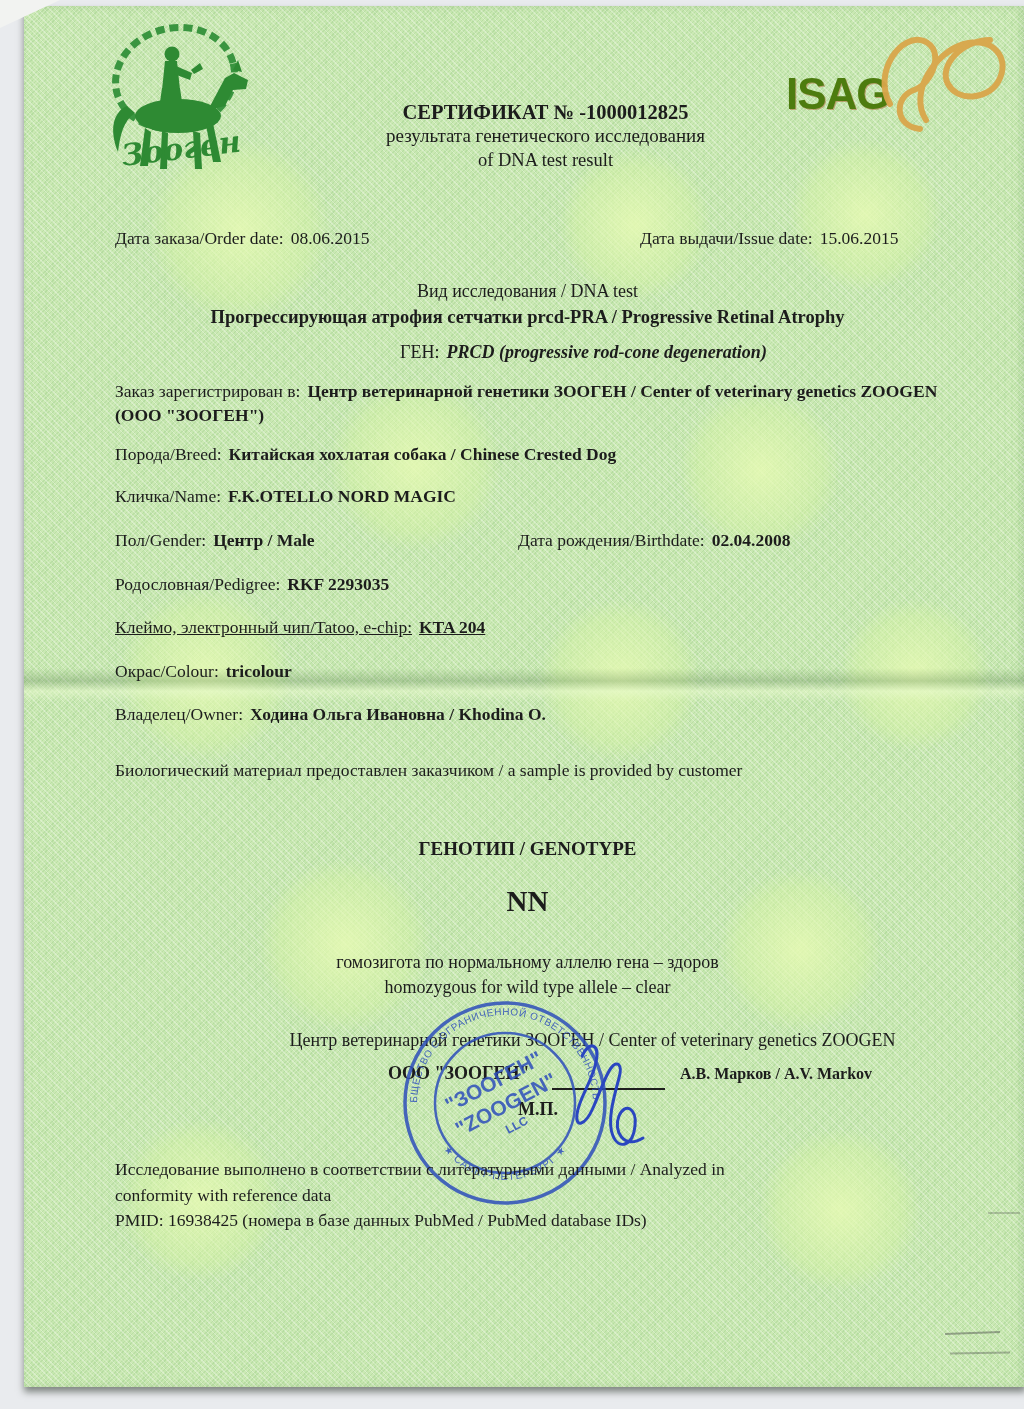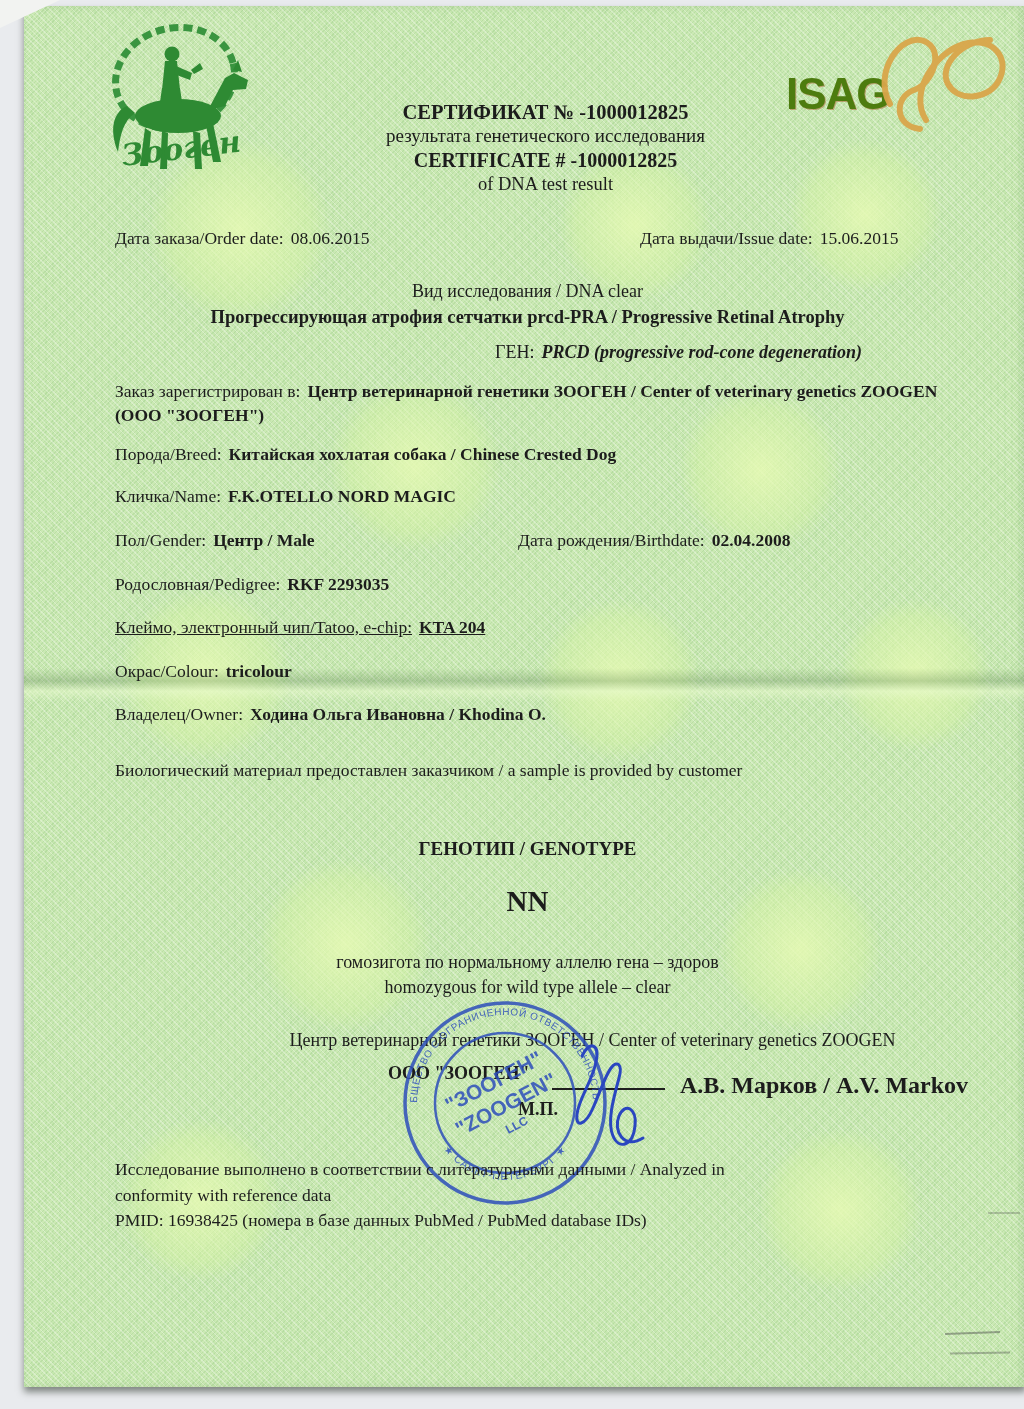--- a/index.html
+++ b/index.html
@@ -96,34 +96,33 @@
       <g fill="none" stroke="#d9a64a" stroke-width="6" stroke-linecap="round" opacity="0.95">
         <path d="M20,80 C2,48 32,8 54,17 C76,26 62,60 44,66 C24,73 24,102 50,105"></path>
         <path d="M56,96 C38,68 66,28 94,20 C122,12 142,34 128,58 C117,76 88,78 78,60 C68,42 92,16 120,16"></path>
       </g>
     </svg>
   </div>
 
   <div class="abs title-block">
     <div class="t1">СЕРТИФИКАТ № -1000012825</div>
     <div class="t2">результата генетического исследования</div>
-    <div class="t3">CERTIFICATE # -1000012825</div>
     <div class="t4">of DNA test result</div>
   </div>
 
   <div class="abs line" style="left:115px;top:227px;text-align:right;">
     <span class="lbl">Дата заказа/Order date:</span><span>08.06.2015</span>
   </div>
   <div class="abs line" style="left:640px;top:227px;">
     <span class="lbl">Дата выдачи/Issue date:</span><span>15.06.2015</span>
   </div>
 
-  <div class="abs line center" style="left:40px;width:975px;top:280px;font-size:18px;">Вид исследования / DNA clear</div>
+  <div class="abs line center" style="left:40px;width:975px;top:280px;font-size:18px;">Вид исследования / DNA test</div>
   <div class="abs line center b" style="left:40px;width:975px;top:306px;font-size:18.5px;">Прогрессирующая атрофия сетчатки prcd-PRA / Progressive Retinal Atrophy</div>
-  <div class="abs line" style="left:400px;top:341px;width:557px;text-align:center;font-size:18px;">
+  <div class="abs line" style="left:400px;top:341px;width:557px;text-align:left;font-size:18px;">
     <span class="lbl">ГЕН:</span><span class="bi">PRCD (progressive rod-cone degeneration)</span>
   </div>
 
   <div class="abs line wrap" style="left:115px;top:380px;line-height:23.5px;">
     <span class="lbl">Заказ зарегистрирован в:</span><span class="val">Центр ветеринарной генетики ЗООГЕН / Center of veterinary genetics ZOOGEN (ООО "ЗООГЕН")</span>
   </div>
 
   <div class="abs line" style="left:115px;top:443px;">
     <span class="lbl">Порода/Breed:</span><span class="val">Китайская хохлатая собака / Chinese Crested Dog</span>
   </div>
@@ -152,21 +151,21 @@
   <div class="abs line" style="left:115px;top:759px;">Биологический материал предоставлен заказчиком / a sample is provided by customer</div>
 
   <div class="abs line center b" style="left:40px;width:975px;top:837px;font-size:19px;">ГЕНОТИП / GENOTYPE</div>
   <div class="abs center b" style="left:40px;width:975px;top:884px;font-size:29px;line-height:34px;">NN</div>
   <div class="abs line center" style="left:40px;width:975px;top:951px;font-size:18px;">гомозигота по нормальному аллелю гена – здоров</div>
   <div class="abs line center" style="left:40px;width:975px;top:976px;font-size:18px;">homozygous for wild type allele – clear</div>
 
   <div class="abs line center" style="left:230px;width:725px;top:1029px;font-size:18px;">Центр ветеринарной генетики ЗООГЕН / Center of veterinary genetics ZOOGEN</div>
   <div class="abs line b" style="left:388px;top:1062px;font-size:18px;">ООО "ЗООГЕН"</div>
   <div class="abs sig-line"></div>
-  <div class="abs line b" style="left:680px;top:1062px;font-size:24px;margin-top:12px;">А.В. Марков / A.V. Markov</div>
+  <div class="abs line b" style="left:680px;top:1062px;font-size:16px;">А.В. Марков / A.V. Markov</div>
   <div class="abs line b" style="left:518px;top:1098px;font-size:18px;">М.П.</div>
 
   <div class="abs" style="left:400px;top:998px;opacity:.85;">
     <svg width="210" height="210" viewBox="0 0 210 210">
       <defs>
         <path id="arcTop" d="M17,105 A88,88 0 1 1 193,105" fill="none"></path>
         <path id="arcBot" d="M28,105 A77,77 0 0 0 182,105" fill="none"></path>
       </defs>
       <g stroke="#2e4fbb" fill="none">
         <circle cx="105" cy="105" r="100" stroke-width="3.5"></circle>

